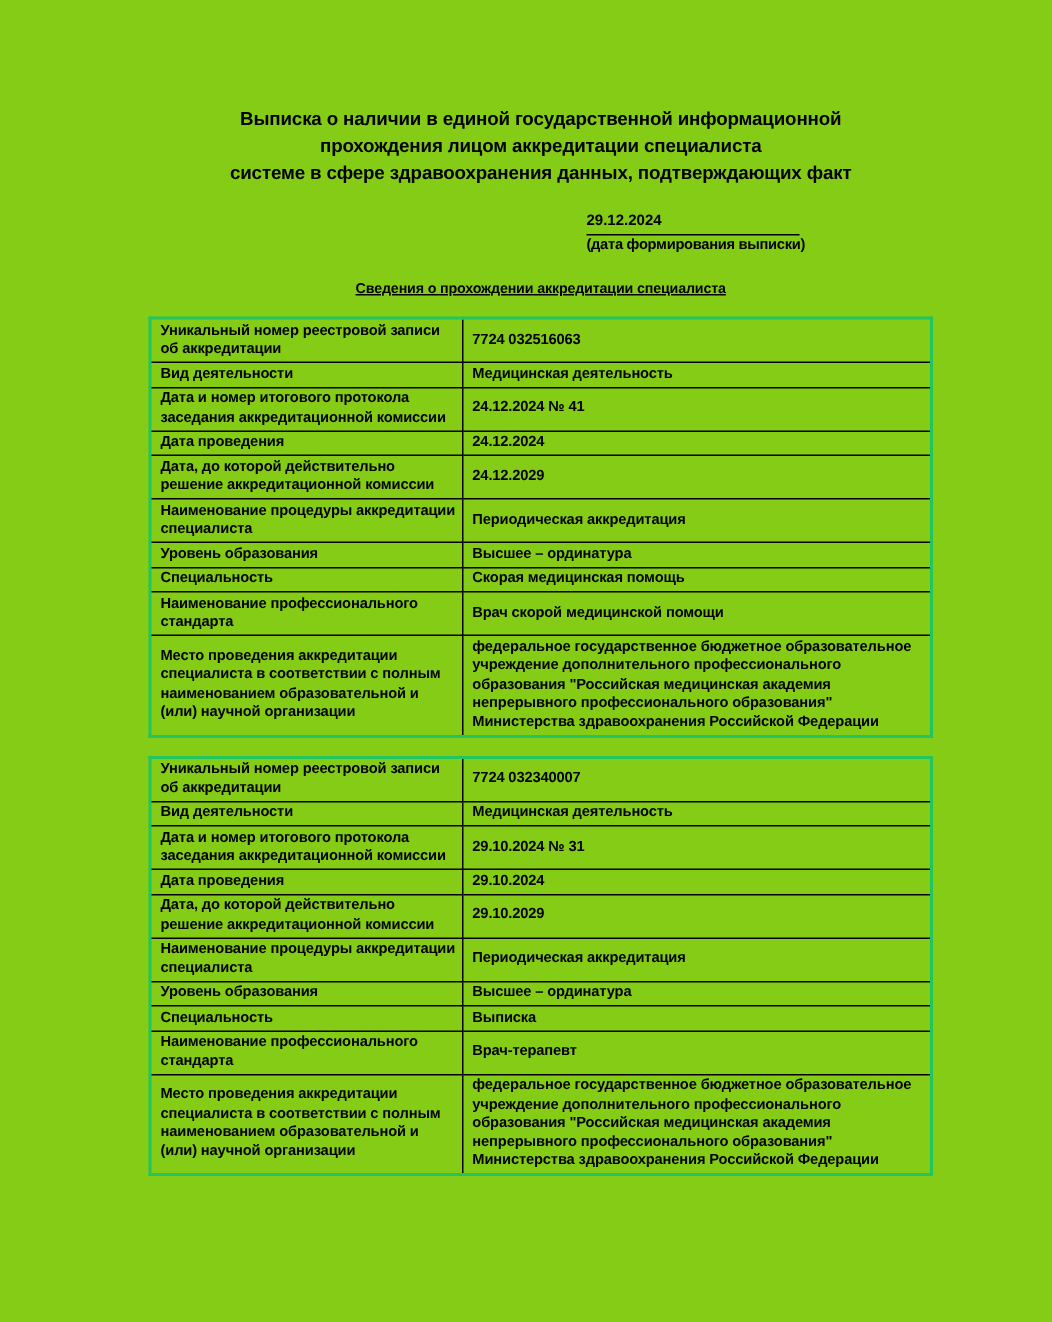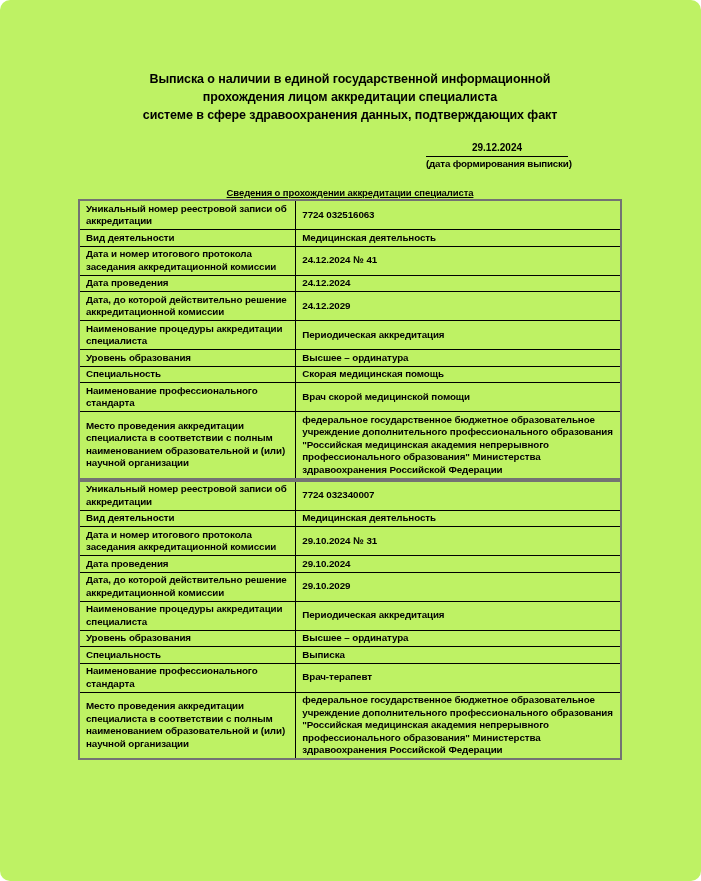--- a/index.html
+++ b/index.html
@@ -2,40 +2,38 @@
 <html lang="ru"><head>
 <meta charset="utf-8">
 <style>
   * { box-sizing: border-box; }
   html, body { margin: 0; padding: 0; background: #ffffff; }
   .page {
     position: relative;
     width: 701px;
     height: 881px;
     margin: 0 auto;
-    background: #bef264;
+    background: #84cc16;
     color: #000;
     font-family: "Liberation Sans", sans-serif;
     font-weight: 700;
-    padding: 70px 79px 0 78px;
+    padding: 70px 79px 0 99px;
     overflow: hidden;
-    border-radius: 10px;
   }
   .doc-title {
     margin: 0;
     font-size: 12.5px;
     line-height: 18px;
     text-align: center;
     letter-spacing: -0.1px;
   }
   .title-line { display: block; }
   .date-block {
     width: 142px;
-    margin: 18px 54px 0 auto;
-    text-align: center;
+    margin: 18px 89px 0 auto;
   }
   .date-value {
     font-size: 10px;
     line-height: 12px;
     padding-bottom: 2px;
     border-bottom: 1.5px solid #000;
   }
   .date-label {
     font-size: 9.8px;
     line-height: 12px;
@@ -62,22 +60,22 @@
     margin-top: 9px;
     font-size: 13px;
     line-height: 16px;
     text-align: center;
     letter-spacing: -0.2px;
   }
   table.acc-table {
     width: 100%;
     border-collapse: collapse;
     table-layout: fixed;
-    margin-top: 0;
-    border: 2px solid #737373;
+    margin-top: 12px;
+    border: 2px solid #22c55e;
   }
   table.acc-table td {
     border: 1.5px solid #000;
     font-size: 9.8px;
     line-height: 12.5px;
     letter-spacing: -0.1px;
     vertical-align: middle;
     padding: 1.5px 4px 1.5px 6px;
     word-wrap: break-word;
   }

